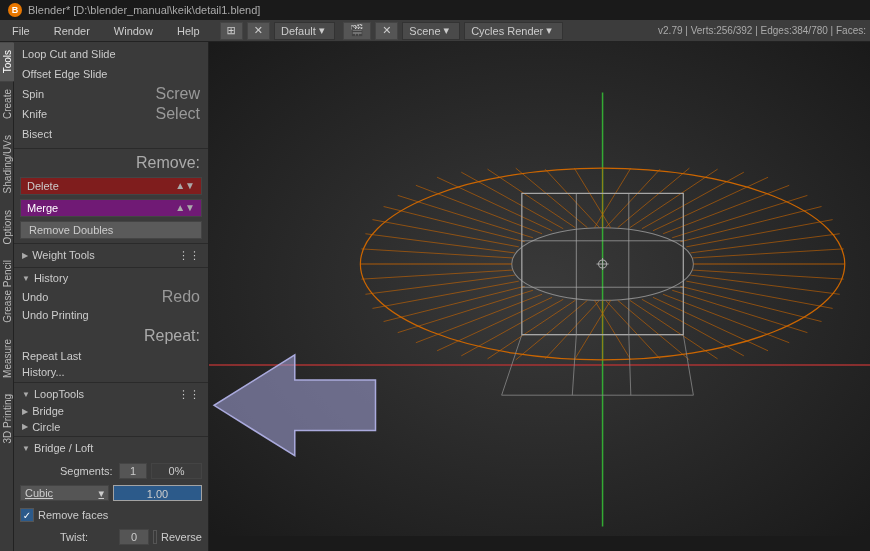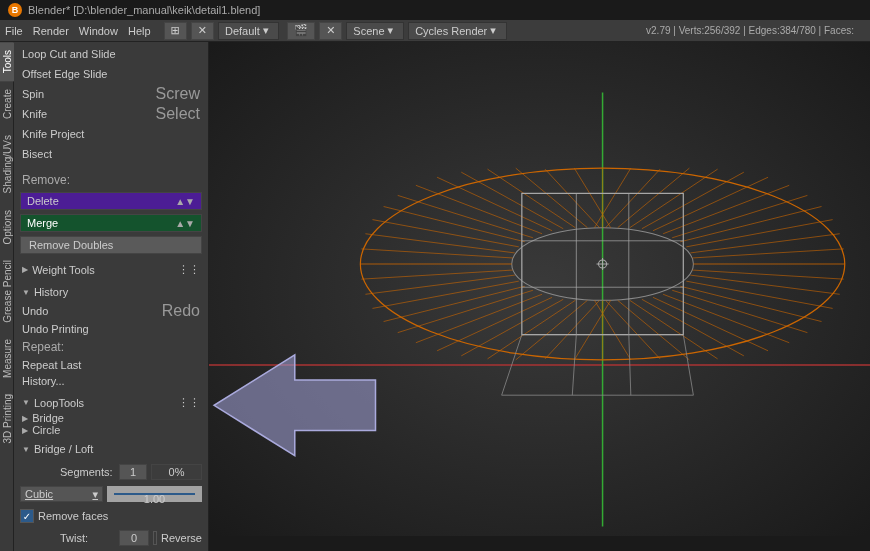--- a/index.html
+++ b/index.html
@@ -42,21 +42,21 @@
       align-items: center;
       flex-shrink: 0;
       border-bottom: 1px solid #222;
     }
     .menu-bar-left {
       display: flex;
       align-items: center;
       gap: 0;
     }
     .menu-item {
-      padding: 0 5px;
+      padding: 0 12px;
       height: 22px;
       display: flex;
       align-items: center;
       cursor: pointer;
       color: #ccc;
       font-size: 11px;
     }
     .menu-bar-center {
       display: flex;
       align-items: center;
@@ -96,21 +96,21 @@
       padding: 1px 10px 1px 6px;
       font-size: 11px;
       height: 18px;
       display: flex; align-items: center;
     }
     .menu-bar-right {
       margin-left: auto;
       display: flex;
       align-items: center;
       gap: 4px;
-      padding-right: 16px;
+      padding-right: 4px;
       font-size: 10px;
       color: #aaa;
     }
     
     .main-content {
       display: flex;
       flex: 1;
       overflow: hidden;
     }
     
@@ -157,28 +157,29 @@
     }
     .panel-item-label { color: #ccc; font-size: 11px; }
     .panel-item-shortcut { color: #999; font-size: 16px; }
     .panel-divider {
       height: 1px;
       background: #2a2a2a;
       margin: 2px 0;
     }
     .section-header {
       padding: 3px 8px;
-      font-size: 12px;
+      font-size: 16px;
       color: #aaa;
       display: flex;
       align-items: center;
       gap: 4px;
+      justify-content: flex-end;
     }
     .dropdown-item {
-      background: #4c1d95;
+      background: #7f1d1d;
       border: 1px solid #444;
       margin: 2px 6px;
       padding: 2px 6px;
       display: flex;
       align-items: center;
       justify-content: space-between;
       height: 20px;
       cursor: pointer;
     }
     .dropdown-item .arrow-btn {
@@ -254,27 +255,27 @@
       border: 1px solid #444;
       color: #ccc;
       font-size: 11px;
       height: 16px;
       flex: 1;
       padding: 0 4px;
       display: flex; align-items: center; justify-content: space-between; text-decoration: underline;
     }
     .strength-field {
       background: #2c5a8a;
-      border: 7px solid #a3a3a3;
+      border: 1px solid #a3a3a3;
       color: #ccc;
       font-size: 11px;
       height: 16px;
       flex: 1;
       padding: 0 4px;
-      display: flex; align-items: flex-start; justify-content: center;
+      display: flex; align-items: flex-end; justify-content: center;
     }
     .checkbox-row {
       display: flex;
       align-items: center;
       gap: 4px;
       height: 20px;
       margin: 2px 0;
     }
     .checkbox-box {
       width: 14px; height: 14px;
@@ -405,37 +406,34 @@
       </div>
       <div class="panel-item">
         <span class="panel-item-label">Spin</span>
         <span class="panel-item-shortcut">Screw</span>
       </div>
       <div class="panel-item">
         <span class="panel-item-label">Knife</span>
         <span class="panel-item-shortcut">Select</span>
       </div>
       <div class="panel-item">
-        <span class="panel-item-label">Knife Project</span>
-      </div>
-      <div class="panel-item">
         <span class="panel-item-label">Bisect</span>
       </div>
     </div>
 
     <div class="panel-divider"></div>
 
     <div class="section-header">
       <span>Remove:</span>
     </div>
     <div class="dropdown-item">
       <span>Delete</span>
       <span class="arrow-btn">▲▼</span>
     </div>
-    <div class="dropdown-item highlighted" style="background:#14532d;">
+    <div class="dropdown-item highlighted" style="background:#701a75;">
       <span style="color:#fff;">Merge</span>
       <span class="arrow-btn">▲▼</span>
     </div>
     <div class="remove-doubles-btn">
       <span>Remove Doubles</span>
     </div>
 
     <div class="panel-divider"></div>
 
     <div class="collapsible-header">

